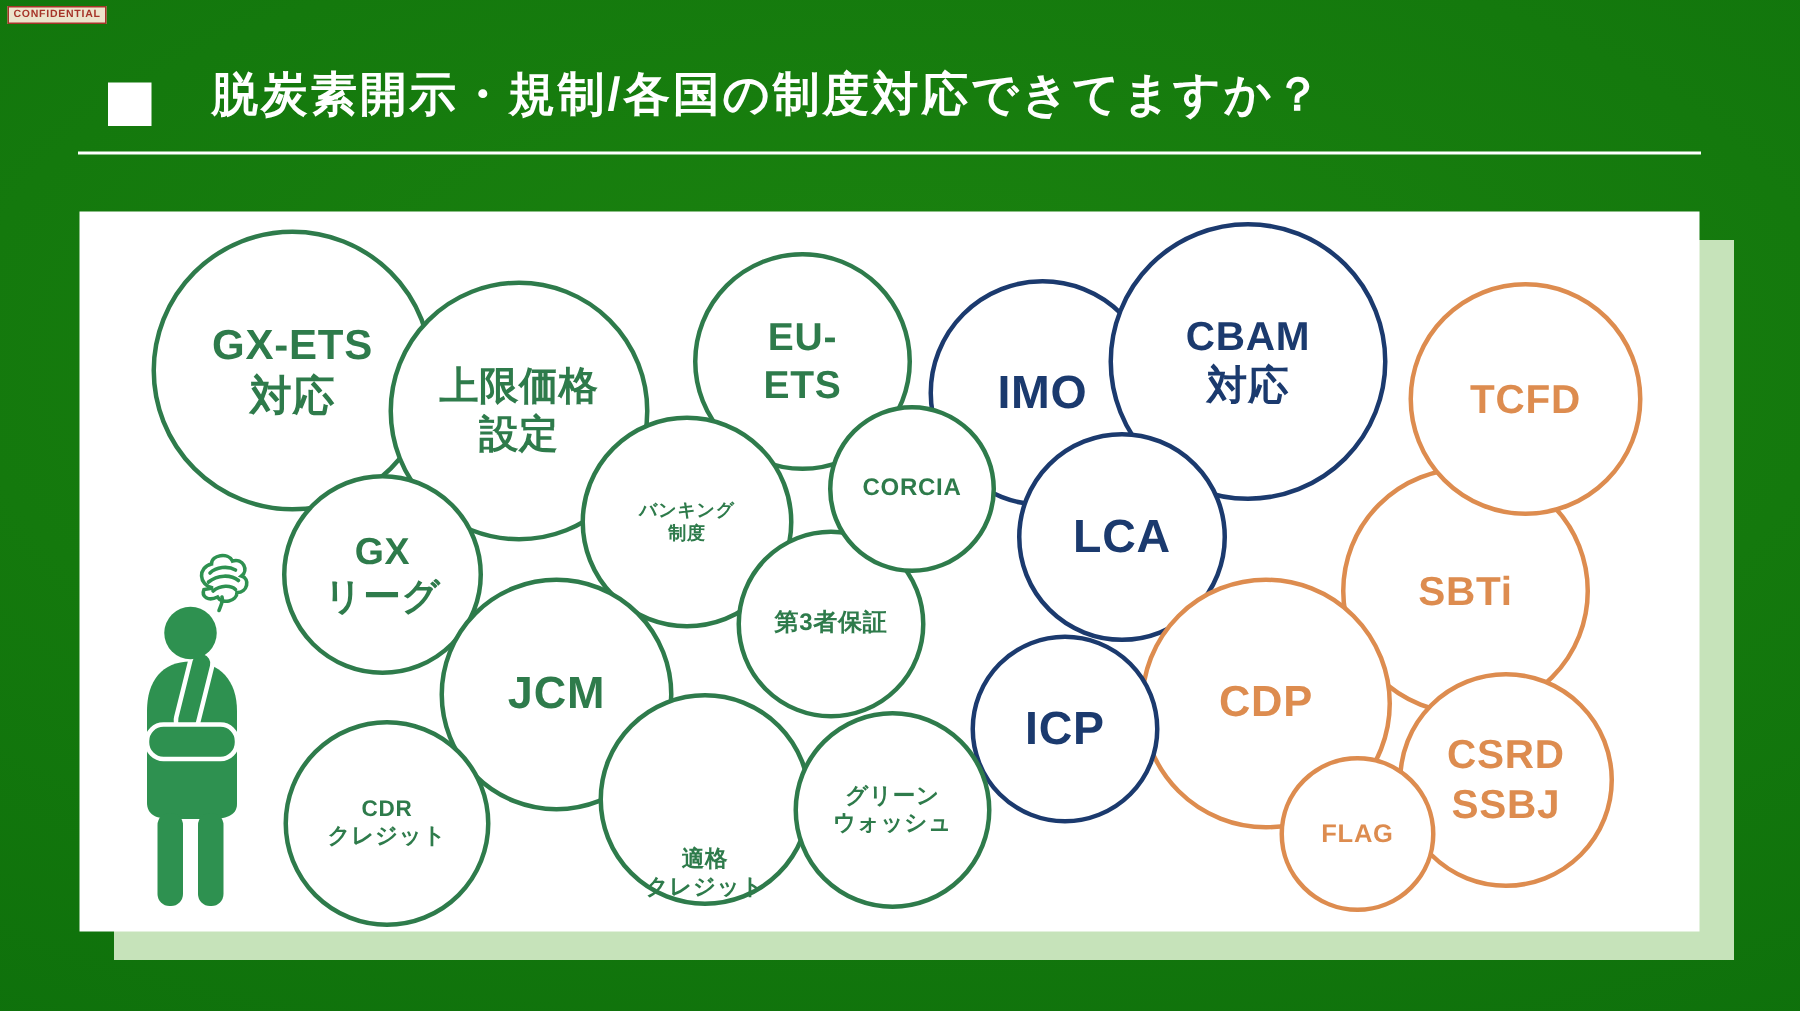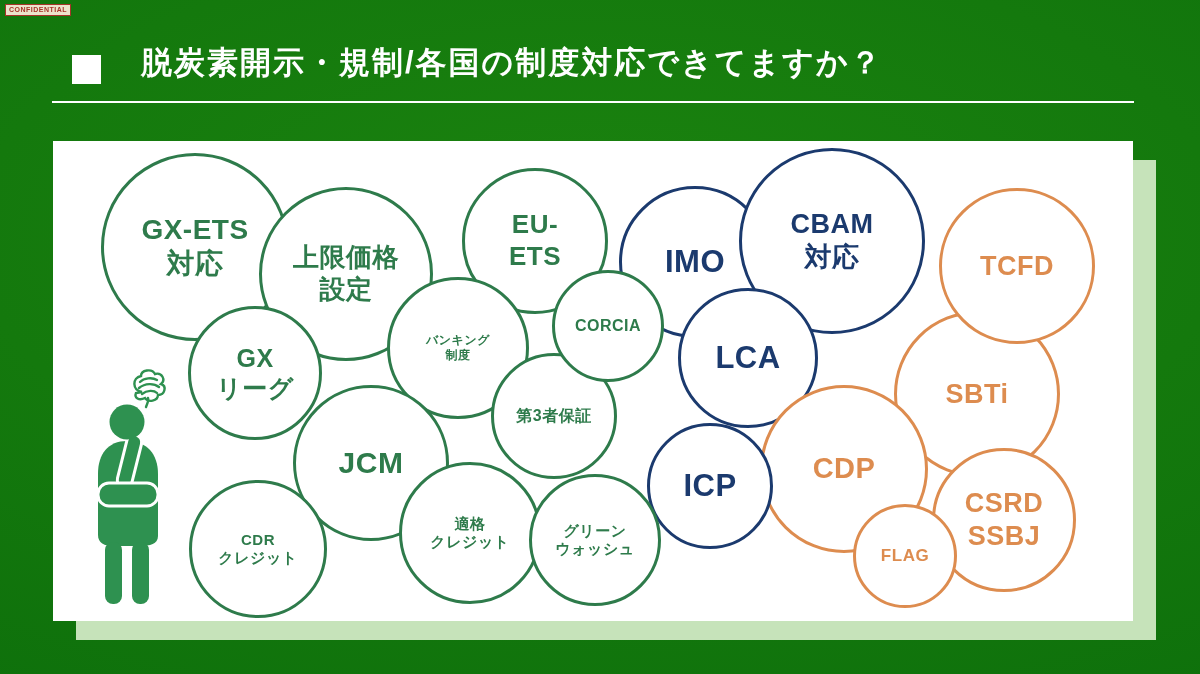--- a/index.html
+++ b/index.html
@@ -75,21 +75,21 @@
       <span>CBAM</span>
       <span>対応</span>
     </div>
     <div class="bubble orange" style="left: 894px; top: 311px; height: 166px; width: 166px; font-size: 27px; z-index: 6;">
       <span>SBTi</span>
     </div>
     <div class="bubble green" style="left: 387px; top: 277px; height: 142px; width: 142px; font-size: 12px; z-index: 7;">
       <span>バンキング</span>
       <span>制度</span>
     </div>
-    <div class="bubble green" style="left: 188px; top: 306px; height: 134px; width: 134px; font-size: 25px; z-index: 8;">
+    <div class="bubble green" style="left: 188px; top: 316px; height: 134px; width: 134px; font-size: 25px; z-index: 8;">
       <span>GX</span>
       <span>リーグ</span>
     </div>
     <div class="bubble green" style="left: 293px; top: 385px; height: 156px; width: 156px; font-size: 30px; z-index: 9;">
       <span>JCM</span>
     </div>
     <div class="bubble green" style="left: 491px; top: 353px; height: 126px; width: 126px; font-size: 16px; z-index: 10;">
       <span>第3者保証</span>
     </div>
     <div class="bubble green" style="left: 552px; top: 270px; height: 112px; width: 112px; font-size: 16px; z-index: 11;">
@@ -111,21 +111,21 @@
     <div class="bubble orange" style="left: 853px; top: 504px; height: 104px; width: 104px; font-size: 17px; z-index: 16;">
       <span>FLAG</span>
     </div>
     <div class="bubble navy" style="left: 647px; top: 423px; height: 126px; width: 126px; font-size: 31px; z-index: 17;">
       <span>ICP</span>
     </div>
     <div class="bubble green" style="left: 189px; top: 480px; height: 138px; width: 138px; font-size: 15px; z-index: 18;">
       <span>CDR</span>
       <span>クレジット</span>
     </div>
-    <div class="bubble green" style="left: 399px; top: 462px; height: 142px; width: 142px; font-size: 15px; z-index: 19;">
+    <div class="bubble green" style="left: 399px; top: 462px; height: 142px; width: 142px; font-size: 15px; z-index: 19; justify-content: flex-end;">
       <span>適格</span>
       <span>クレジット</span>
     </div>
     <div class="bubble green" style="left: 529px; top: 474px; height: 132px; width: 132px; font-size: 15px; z-index: 20;">
       <span>グリーン</span>
       <span>ウォッシュ</span>
     </div>
   </div>
 
 <svg class="person" viewBox="0 0 92 252" aria-hidden="true">

